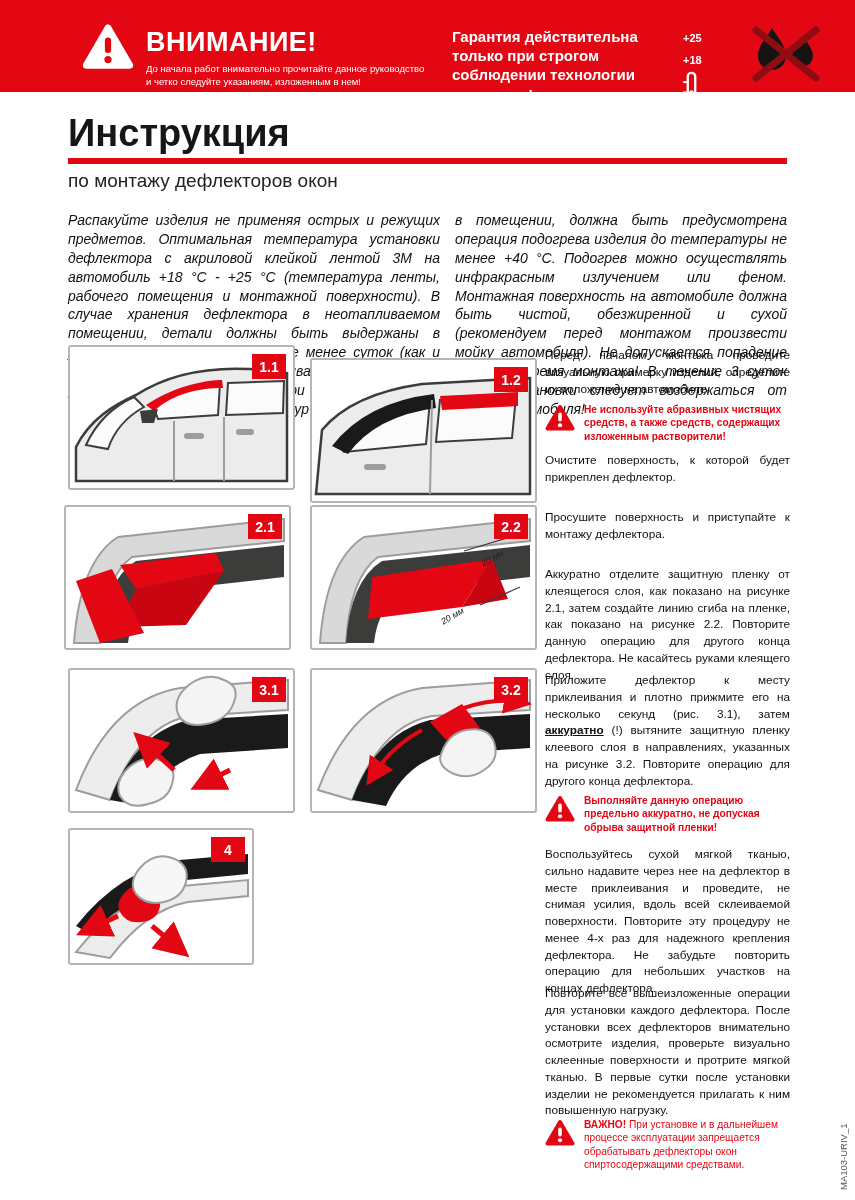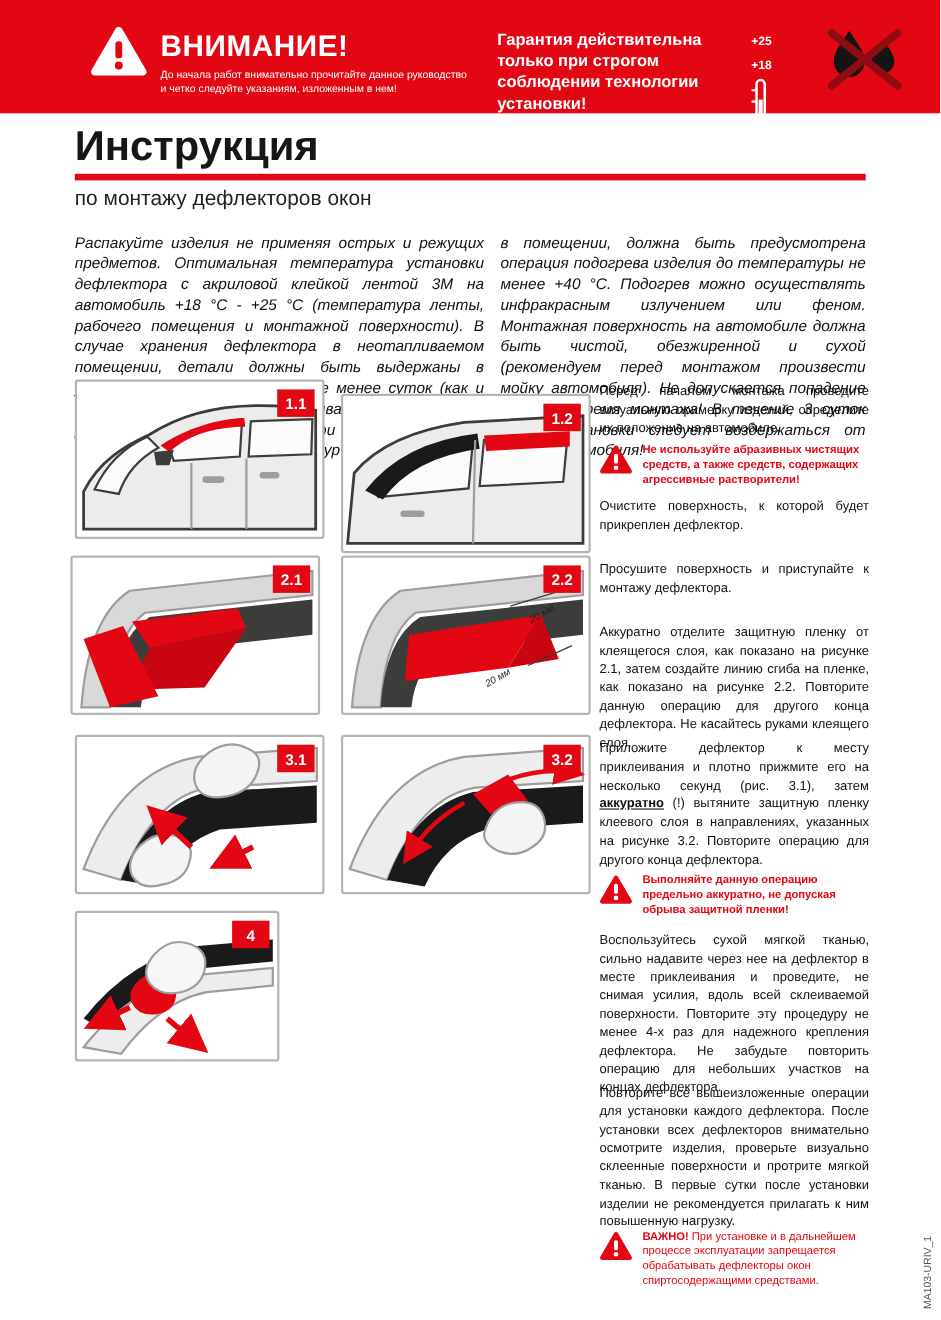--- a/index.html
+++ b/index.html
@@ -3,21 +3,21 @@
 <meta charset="utf-8">
 <style>
   * { box-sizing: border-box; }
   html, body { margin: 0; padding: 0; background: #ffffff; }
   .page {
     position: relative; width: 855px; height: 1200px; background: #ffffff;
     font-family: "Liberation Sans", sans-serif; color: #101010; overflow: hidden;
   }
 
   
-  .banner { position: absolute; left: 0; top: 0; width: 855px; height: 103px; background: #e30613; }
+  .banner { position: absolute; left: 0; top: 0; width: 855px; height: 92px; background: #e30613; }
   .attn-tri { position: absolute; left: 82px; top: 22px; width: 52px; height: 50px; }
   .attn-title { position: absolute; left: 146px; top: 27px; font-size: 27px; font-weight: bold; color: #ffffff; letter-spacing: .5px; }
   .attn-sub { position: absolute; left: 146px; top: 63px; font-size: 9.5px; color: #ffffff; line-height: 1.35; }
   .warranty { position: absolute; left: 452px; top: 27px; width: 218px; font-size: 15px; font-weight: bold; color: #ffffff; line-height: 1.28; }
   .thermo { position: absolute; left: 683px; top: 28px; display: flex; align-items: flex-start; gap: 4px; color: #ffffff; flex-direction: column; }
   .thermo-vals { display: flex; flex-direction: column; gap: 11px; margin-top: 5px; font-size: 11px; font-weight: bold; text-align: right; line-height: 1; }
   .thermo-icon { width: 17px; height: 56px; }
   .no-water { position: absolute; left: 750px; top: 23px; width: 72px; height: 60px; }
 
   
@@ -204,21 +204,21 @@
   </figure>
 
   <p class="rtext" style="top:347px;">Перед началом монтажа проведите визуальную примерку изделий, определите их положение на автомобиле.</p>
 
   <div class="warn" style="top:403px;">
     <svg class="warn-tri" viewBox="0 0 60 56">
       <path d="M30 6 L55 49 L5 49 Z" fill="#e30613" stroke="#e30613" stroke-width="8" stroke-linejoin="round"></path>
       <rect x="26.4" y="17" width="7.2" height="18" rx="3.4" fill="#ffffff"></rect>
       <circle cx="30" cy="42.5" r="4.2" fill="#ffffff"></circle>
     </svg>
-    <div class="warn-text">Не используйте абразивных чистящих средств, а также средств, содержащих агрессивные растворители!</div>
+    <div class="warn-text">Не используйте абразивных чистящих средств, а также средств, содержащих изложенным растворители!</div>
   </div>
 
   <p class="rtext" style="top:452px;">Очистите поверхность, к которой будет прикреплен дефлектор.</p>
 
   <p class="rtext" style="top:509px;">Просушите поверхность и приступайте к монтажу дефлектора.</p>
 
   <p class="rtext" style="top:566px;">Аккуратно отделите защитную пленку от клеящегося слоя, как показано на рисунке 2.1, затем создайте линию сгиба на пленке, как показано на рисунке 2.2. Повторите данную операцию для другого конца дефлектора. Не касайтесь руками клеящего слоя.</p>
 
   <p class="rtext" style="top:672px;"><span>Приложите дефлектор к месту приклеивания и плотно прижмите его на несколько секунд (рис. 3.1), затем </span><span class="emph">аккуратно</span><span> (!) вытяните защитную пленку клеевого слоя в направлениях, указанных на рисунке 3.2. Повторите операцию для другого конца дефлектора.</span></p>
 

